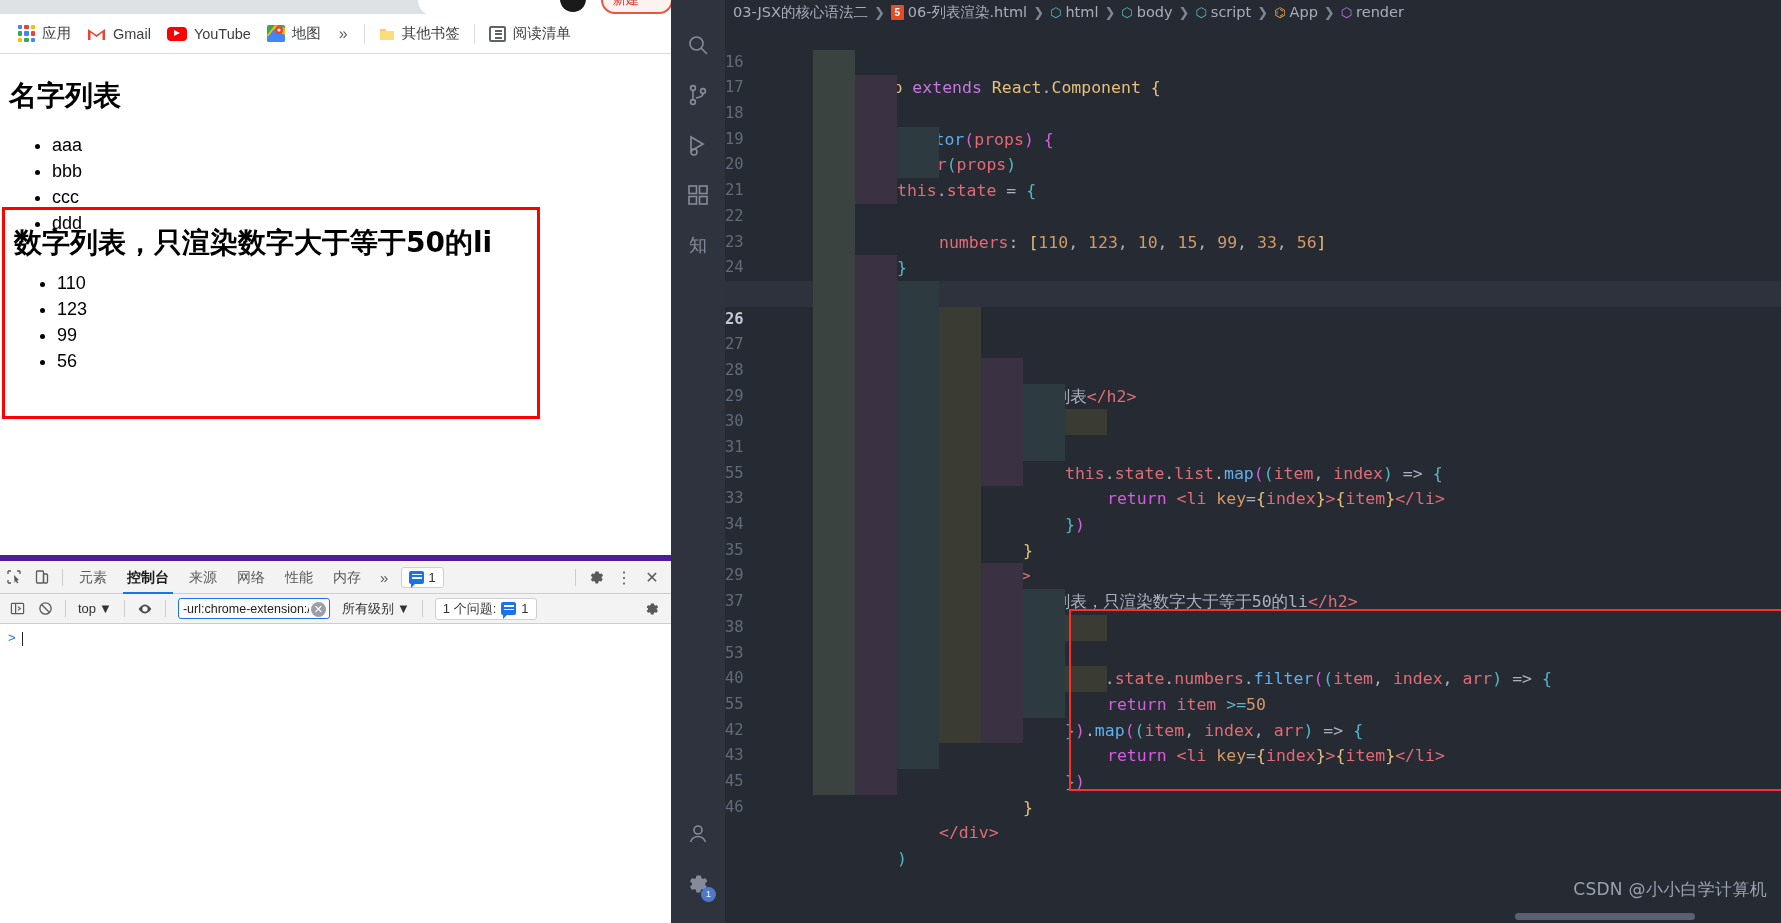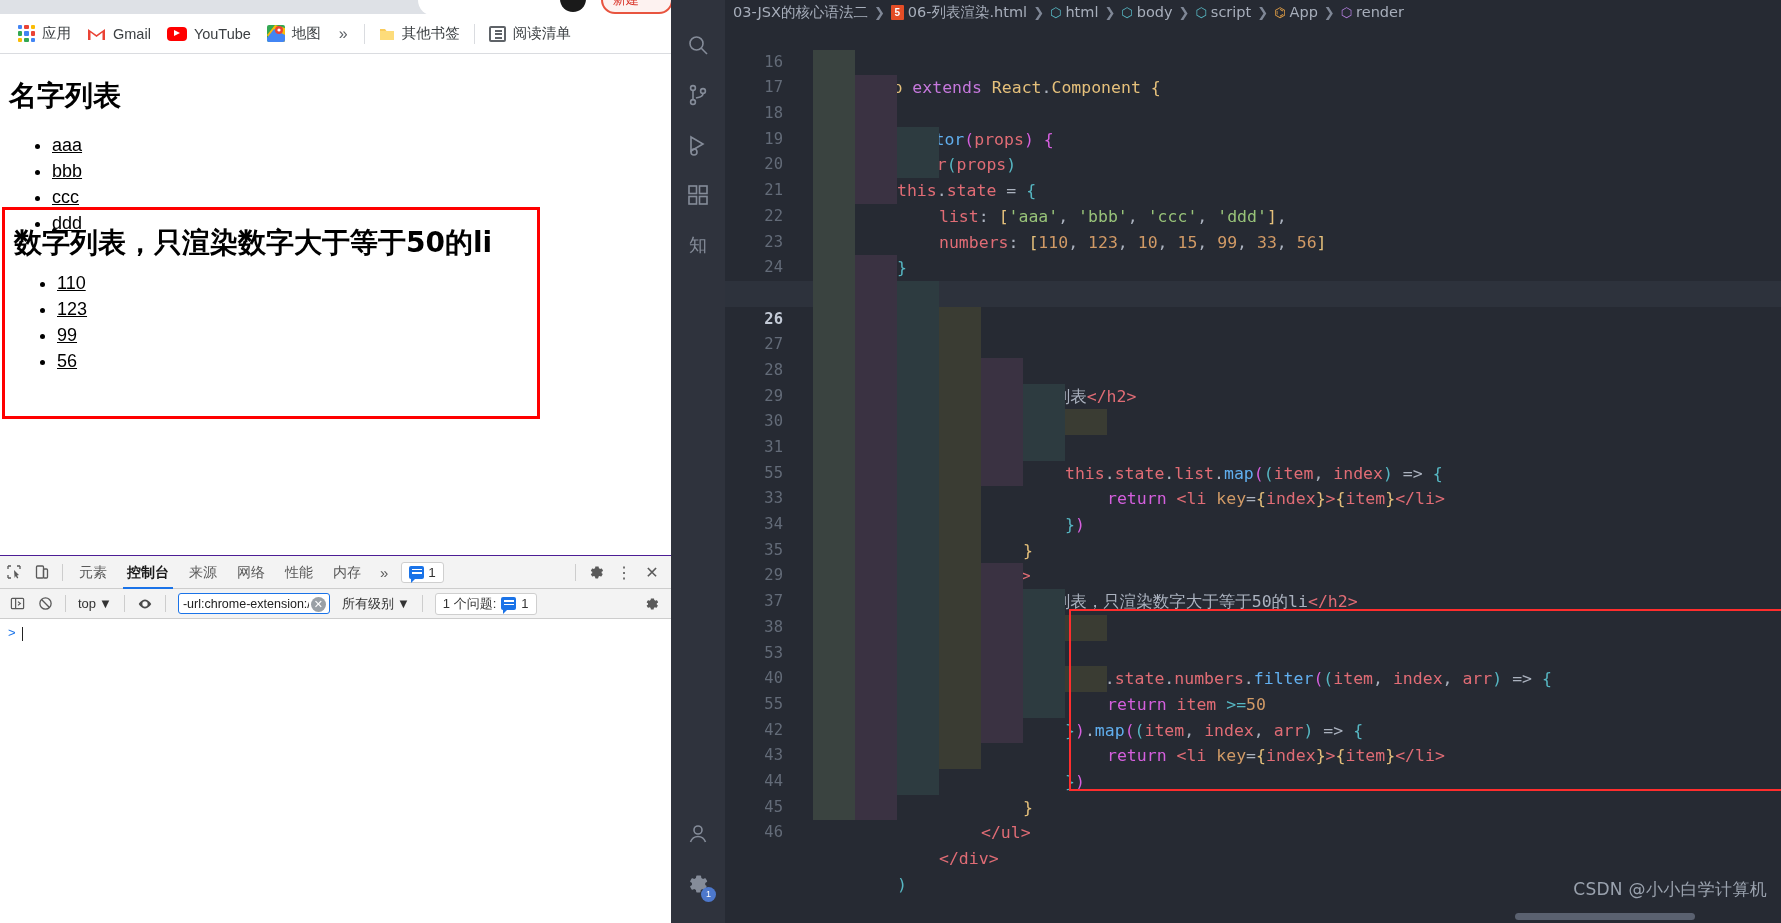--- a/index.html
+++ b/index.html
@@ -77,33 +77,33 @@
     background: #ffffff; overflow: hidden;
   }
   #page h2 {
     margin: 0; padding: 0;
     font-size: 28px; font-weight: bold; color: #000;
     font-family: "DejaVu Sans", sans-serif;
   }
   .page-h2-a { position: absolute; left: 9px; top: 22px; }
   .page-ul { list-style: disc; margin: 0; padding-left: 52px; }
   .page-ul li { font-size: 18px; line-height: 26px; color: #000;
-                font-family: "Liberation Sans", sans-serif; text-decoration: underline; }
+                font-family: "Liberation Sans", sans-serif; }
   .ul-a { position: absolute; left: 0; top: 77px; }
   .redbox {
     position: absolute; left: 2px; top: 152px; width: 538px; height: 212px;
     border: 3px solid #ff0000;
   }
   .page-h2-b { position: absolute; left: 9px; top: 14px; width: 530px; font-size: 26px; }
   .ul-b { position: absolute; left: 0; top: 60px; }
 
   
   #devtools {
     position: absolute; left: 0; top: 555px; width: 671px; height: 368px;
-    background: #701a75; border-top: 1px solid #4c1d95;
+    background: #701a75; border-top: 6px solid #4c1d95;
     font-family: "Liberation Sans", sans-serif;
   }
   #dt-tabbar {
     position: relative; height: 33px; border-bottom: 1px solid #cdcdcd;
     display: flex; align-items: center; background: #f3f3f3;
   }
   .dt-iconbtn {
     width: 28px; height: 26px; display:flex; align-items:center; justify-content:center;
     cursor: pointer; color:#5a5a5a;
   }
@@ -218,21 +218,21 @@
   #editor {
     position:absolute; left:54px; top:24px; width:1056px; height:899px;
     background:#262a33; overflow:hidden;
   }
   .code-row {
     position:relative; height:25.7px; line-height:25.7px; white-space:pre;
     font-size:16.5px;
   }
   .code-row.cur { background:#2d323c; }
   .ln {
-    position:absolute; left:0; width:58px; text-align:right;
+    position:absolute; left:0; width:58px; 
     color:#636b78; font-size:15.5px;
   }
   .ln.cur { color:#c3cad6; font-weight:bold; }
   .code-txt { position:absolute; left:88px; }
 
   
   .indent {
     position:absolute; top:0; bottom:0; width:42px;
   }
   .i0 { background:#3a4340; }
@@ -595,21 +595,20 @@
 
       <div class="code-row">
         <span class="ln">19</span>
         <span class="indent i0" style="left:88px"></span><span class="indent i2" style="left:130px"></span>
         <span class="code-txt" style="left:172px"><span class="var">this</span><span class="pun">.</span><span class="var">state</span> <span class="pun">=</span> <span class="br3">{</span></span>
       </div>
 
       <div class="code-row">
         <span class="ln">20</span>
         <span class="indent i0" style="left:88px"></span><span class="indent i2" style="left:130px"></span><span class="indent i3" style="left:172px"></span>
-        <span class="code-txt" style="left:214px"><span class="var">list</span><span class="pun">:</span> <span class="br1">[</span><span class="str">'aaa'</span><span class="pun">,</span> <span class="str">'bbb'</span><span class="pun">,</span> <span class="str">'ccc'</span><span class="pun">,</span> <span class="str">'ddd'</span><span class="br1">]</span><span class="pun">,</span></span>
       </div>
 
       <div class="code-row">
         <span class="ln">21</span>
         <span class="indent i0" style="left:88px"></span><span class="indent i2" style="left:130px"></span><span class="indent i3" style="left:172px"></span>
         <span class="code-txt" style="left:214px"><span class="var">numbers</span><span class="pun">:</span> <span class="br1">[</span><span class="num">110</span><span class="pun">,</span> <span class="num">123</span><span class="pun">,</span> <span class="num">10</span><span class="pun">,</span> <span class="num">15</span><span class="pun">,</span> <span class="num">99</span><span class="pun">,</span> <span class="num">33</span><span class="pun">,</span> <span class="num">56</span><span class="br1">]</span></span>
       </div>
 
       <div class="code-row">
         <span class="ln">22</span>
@@ -736,25 +735,20 @@
         <span class="indent i0" style="left:88px"></span><span class="indent i2" style="left:130px"></span><span class="indent i3" style="left:172px"></span><span class="indent i4" style="left:214px"></span><span class="indent i2" style="left:256px"></span><span class="indent i3" style="left:298px"></span>
         <span class="code-txt" style="left:340px"><span class="br3">}</span><span class="br2">)</span></span>
       </div>
 
       <div class="code-row">
         <span class="ln">43</span>
         <span class="indent i0" style="left:88px"></span><span class="indent i2" style="left:130px"></span><span class="indent i3" style="left:172px"></span><span class="indent i4" style="left:214px"></span><span class="indent i2" style="left:256px"></span>
         <span class="code-txt" style="left:298px"><span class="br1">}</span></span>
       </div>
 
-      <div class="code-row">
-        <span class="ln">44</span>
-        <span class="indent i0" style="left:88px"></span><span class="indent i2" style="left:130px"></span><span class="indent i3" style="left:172px"></span><span class="indent i4" style="left:214px"></span>
-        <span class="code-txt" style="left:256px"><span class="tag">&lt;/ul&gt;</span></span>
-      </div>
 
       <div class="code-row">
         <span class="ln">45</span>
         <span class="indent i0" style="left:88px"></span><span class="indent i2" style="left:130px"></span><span class="indent i3" style="left:172px"></span>
         <span class="code-txt" style="left:214px"><span class="tag">&lt;/div&gt;</span></span>
       </div>
 
       <div class="code-row">
         <span class="ln">46</span>
         <span class="indent i0" style="left:88px"></span><span class="indent i2" style="left:130px"></span>

